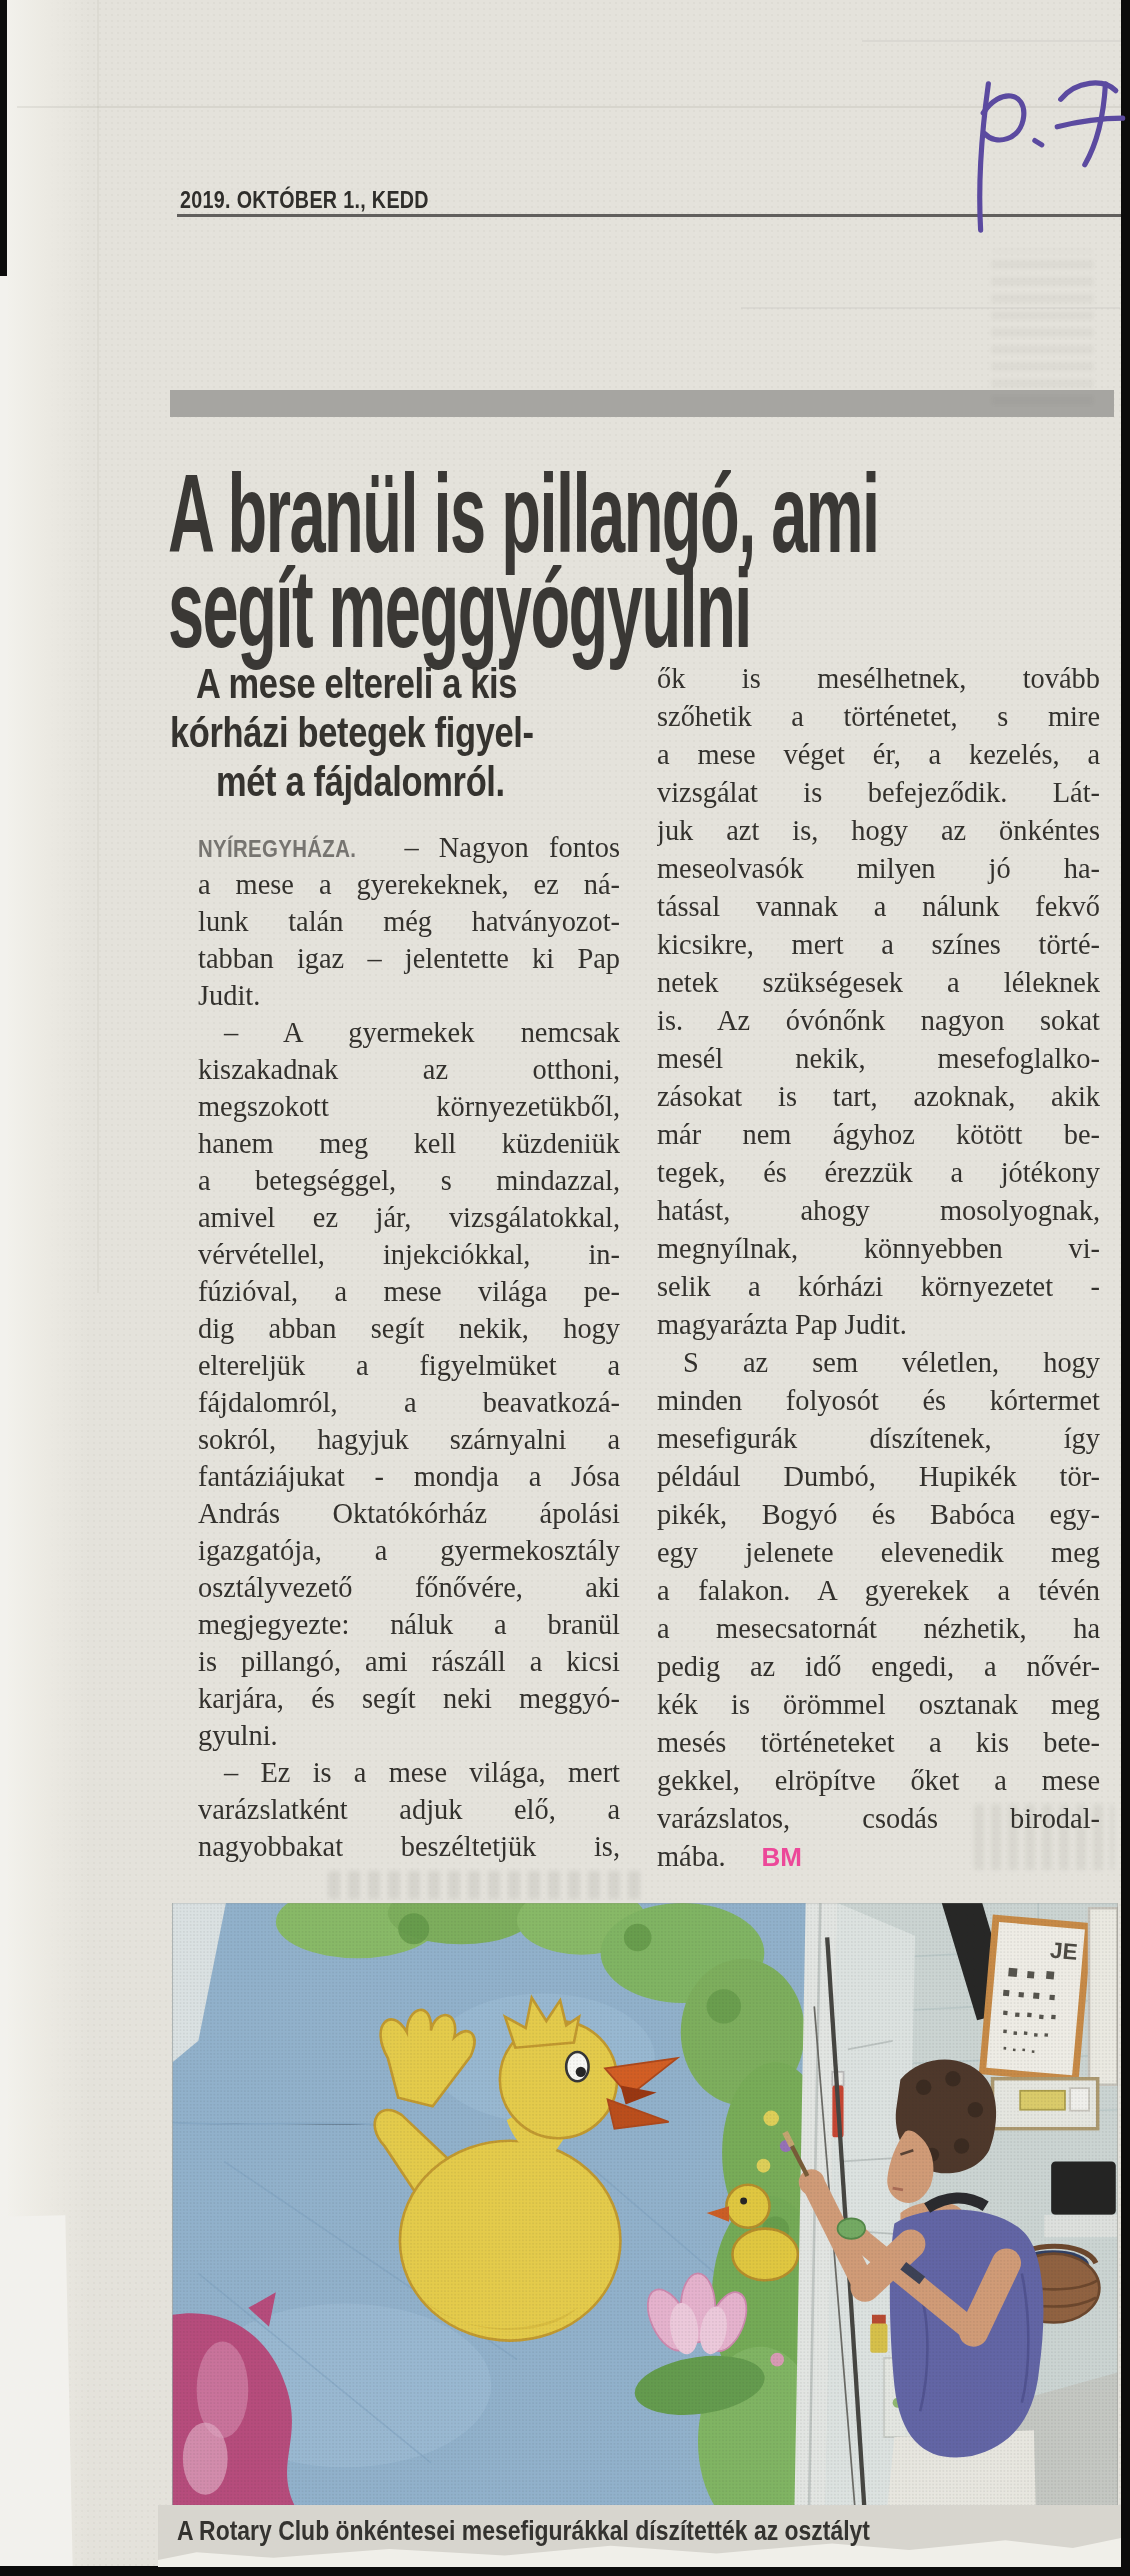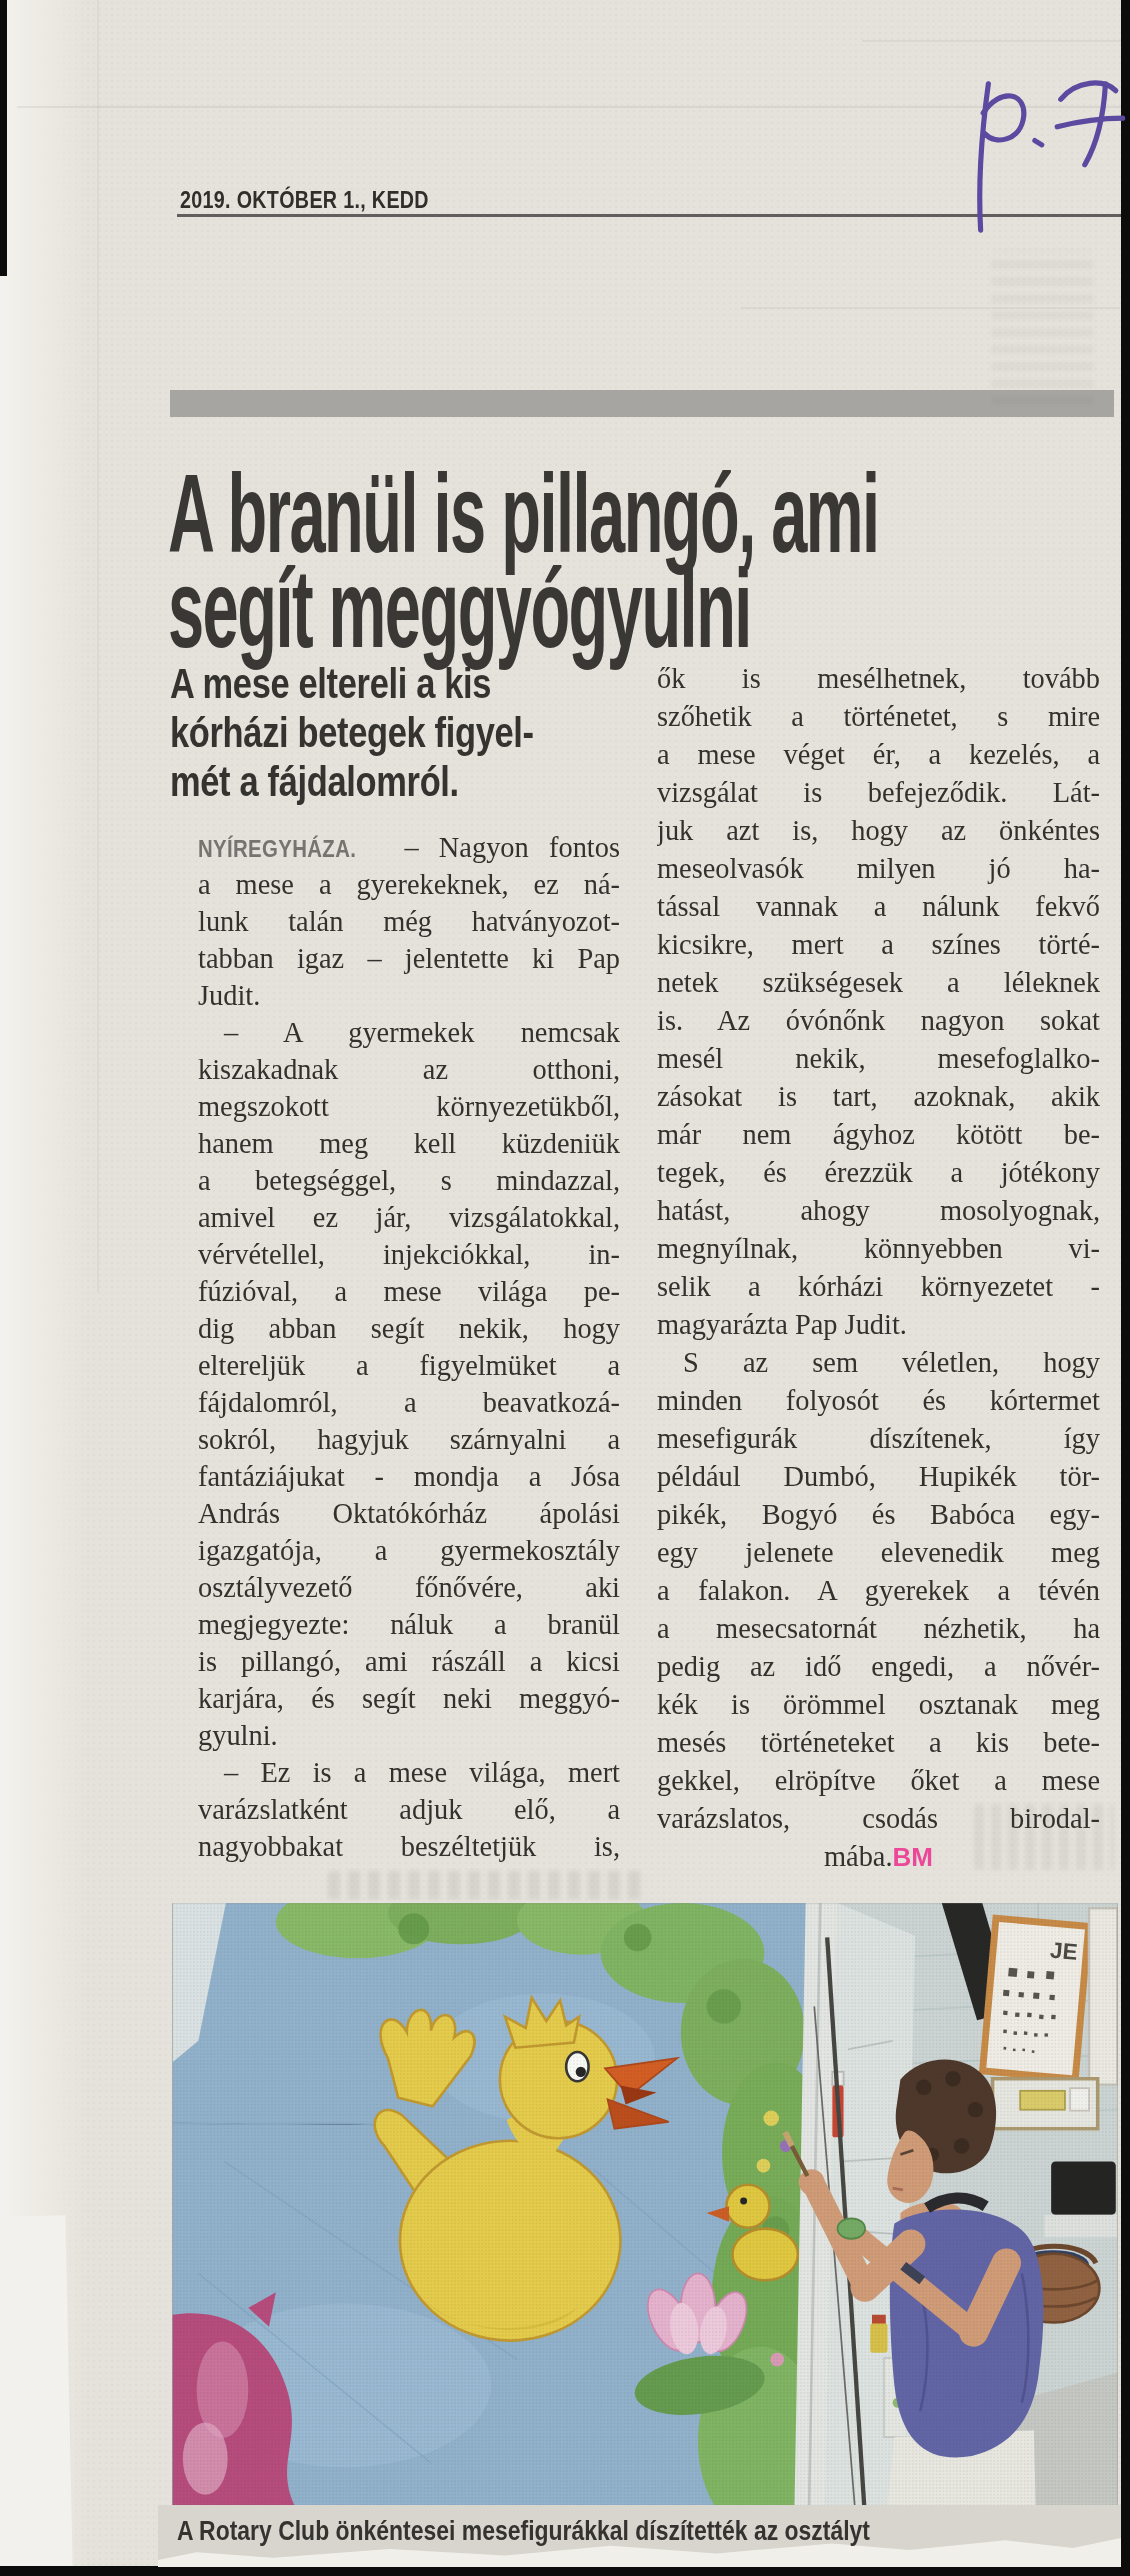--- a/index.html
+++ b/index.html
@@ -23,37 +23,37 @@
             color:#2f2e2b;letter-spacing:0.4px;}
   #dateline .cond{transform:scaleX(.82);}
   #daterule{position:absolute;left:177px;top:214px;width:944px;height:2.6px;
             background:#4a4846;opacity:.85;}
   #hand-note{position:absolute;left:935px;top:30px;width:198px;height:216px;}
   #graybar{position:absolute;left:170px;top:390px;width:944px;height:27px;background:#a6a5a1;}
   
   #headline{position:absolute;left:168px;top:466px;color:#3a3835;font-weight:700;}
   #headline .h-line{height:95px;line-height:95px;font-size:112px;letter-spacing:-2.6px;}
   #headline .cond{transform:scaleX(.58);}
-  #subhead{position:absolute;left:170px;top:659px;color:#35332f;font-weight:700;}
+  #subhead{position:absolute;left:170px;top:659px;color:#35332f;font-weight:700;text-align:center;}
   #subhead .s-line{height:49px;line-height:49px;font-size:42px;letter-spacing:-0.4px;}
   #subhead .cond{transform:scaleX(.82);}
   
   .bodycol{position:absolute;font-family:"Liberation Serif",serif;font-size:28.4px;
            color:#33312d;}
   #col1{left:170px;top:829px;width:450px;}
   #col2{left:657px;top:660px;width:443px;}
   #col1 .bl{height:37px;line-height:37px;margin-left:28px;}
   #col2 .bl{height:38px;line-height:38px;}
   .bl{text-align:justify;text-align-last:justify;overflow:hidden;}
   .bl.left{text-align-last:left;}
   .bl.ind{padding-left:26px;}
   .loc{display:inline-block;transform:scaleX(.85);transform-origin:0 50%;
        font-family:"Liberation Sans",sans-serif;font-weight:700;font-size:24px;
        color:#767470;letter-spacing:0.4px;}
-  .byline-line{display:flex;justify-content:center;text-align-last:auto;}
+  .byline-line{display:flex;justify-content:flex-start;text-align-last:auto;gap:36px;}
   .by{font-family:"Liberation Sans",sans-serif;font-weight:700;font-size:26px;color:#ec4899;}
   
   #photo{position:absolute;left:172px;top:1903px;width:946px;height:603px;}
   #photo svg{display:block;filter:saturate(.9) contrast(.96);}
   #photo::after{content:"";position:absolute;inset:0;pointer-events:none;
         background-image:radial-gradient(rgba(35,35,35,.07) 0.9px,transparent 1.2px);
         background-size:3.4px 3.4px;}
   
   #caption-underlay{position:absolute;left:158px;top:2505px;width:963px;height:62px;
         background:#f0efe9;}

